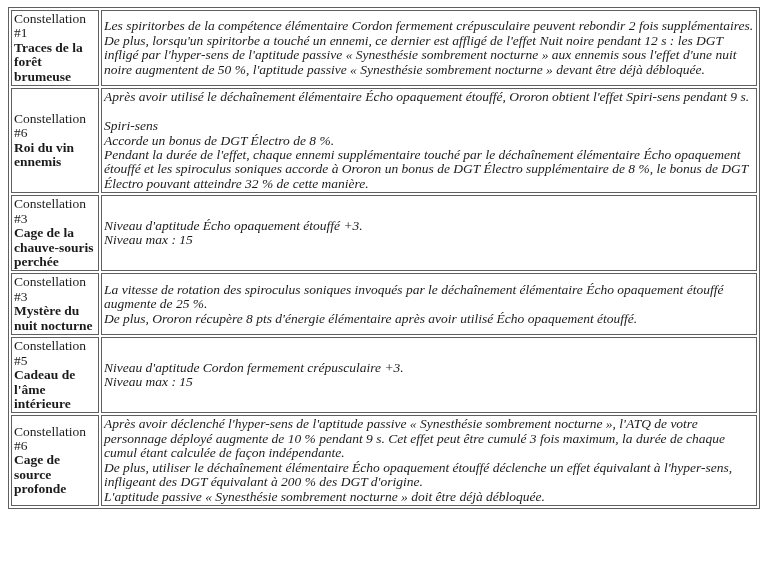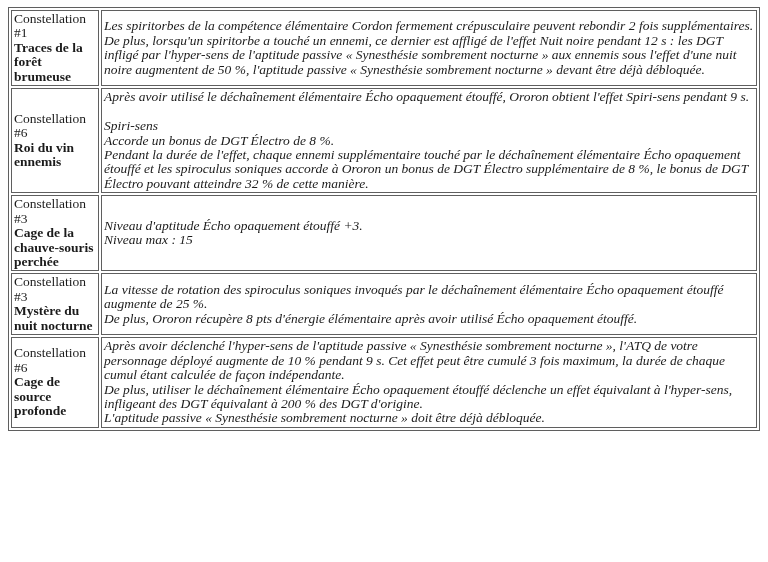--- a/index.html
+++ b/index.html
@@ -87,20 +87,30 @@
         <div class="cnum">Constellation #3</div>
         <div class="cbold">Mystère du nuit nocturne</div>
       </td>
       <td>
         <div class="desc">La vitesse de rotation des spiroculus soniques invoqués par le déchaînement élémentaire Écho opaquement étouffé augmente de 25 %.
 De plus, Ororon récupère 8 pts d'énergie élémentaire après avoir utilisé Écho opaquement étouffé.</div>
       </td>
     </tr>
     <tr>
       <td class="cname">
+        <div class="cnum">Constellation #5</div>
+        <div class="cbold">Cadeau de l'âme intérieure</div>
+      </td>
+      <td>
+        <div class="desc">Niveau d'aptitude Cordon fermement crépusculaire +3.
+Niveau max : 15</div>
+      </td>
+    </tr>
+    <tr>
+      <td class="cname">
         <div class="cnum">Constellation #6</div>
         <div class="cbold">Cage de source profonde</div>
       </td>
       <td>
         <div class="desc">Après avoir déclenché l'hyper-sens de l'aptitude passive « Synesthésie sombrement nocturne », l'ATQ de votre personnage déployé augmente de 10 % pendant 9 s. Cet effet peut être cumulé 3 fois maximum, la durée de chaque cumul étant calculée de façon indépendante.
 De plus, utiliser le déchaînement élémentaire Écho opaquement étouffé déclenche un effet équivalant à l'hyper-sens, infligeant des DGT équivalant à 200 % des DGT d'origine.
 L'aptitude passive « Synesthésie sombrement nocturne » doit être déjà débloquée.</div>
       </td>
     </tr>
   </tbody>

